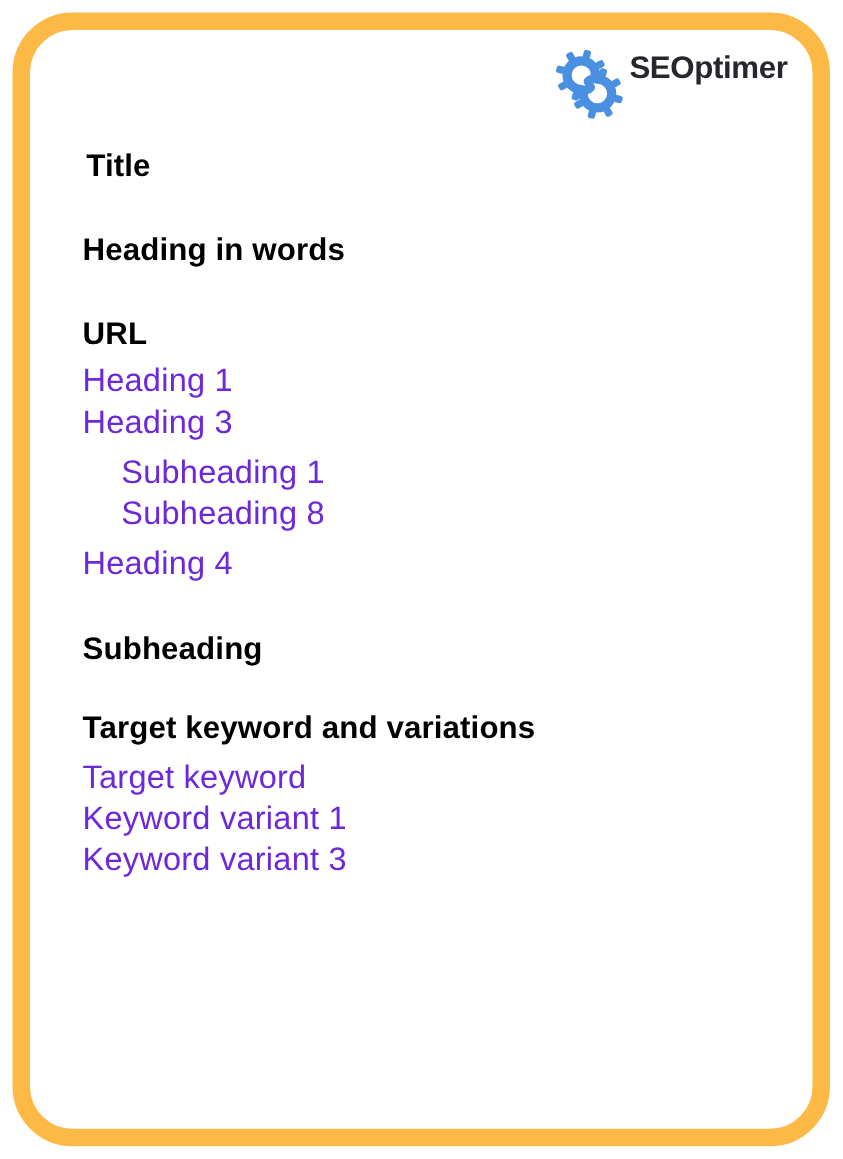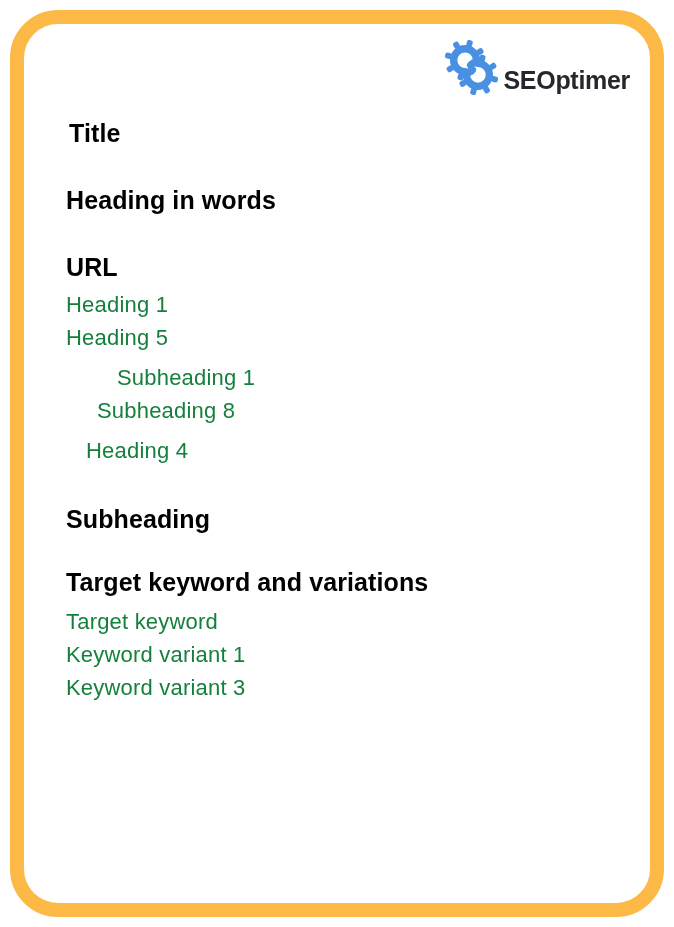--- a/index.html
+++ b/index.html
@@ -16,56 +16,56 @@
     left: 10px; top: 10px; right: 10px; bottom: 10px;
     border: 14px solid #FDB945;
     border-radius: 48px;
     background: #ffffff;
   }
   .logo {
     position: absolute;
     top: 40px;
     right: 44px;
     display: flex;
-    align-items: flex-end;
+    align-items: flex-start;
     gap: 5px;
   }
   .logo-icon { width: 55px; height: 55px; display: block; }
   .logo-text {
     font-size: 25px;
     font-weight: 700;
     color: #26262C;
     letter-spacing: -0.3px;
   }
   .content {
     position: absolute;
     left: 66px;
     top: 117px;
     width: 560px;
   }
   .line {
-    font-size: 22px;
+    font-size: 26px;
     line-height: 33px;
     font-weight: 400;
-    color: #15803d;
+    color: #6d28d9;
     letter-spacing: 0.2px;
     white-space: nowrap;
   }
   .line.bold {
     font-size: 25px;
     font-weight: 700;
     color: #000000;
     letter-spacing: 0.1px;
   }
   .title-indent { padding-left: 3px; }
   .indent { padding-left: 31px; }
   .mt34 { margin-top: 34px; }
   .mt36 { margin-top: 36px; }
   .mt30 { margin-top: 30px; }
-  .mt7  { margin-top: 7px; margin-left: 20px; }
+  .mt7  { margin-top: 7px; }
   .mt6  { margin-top: 6px; }
   .mt4  { margin-top: 4px; }
 </style>
 </head>
 <body>
 
 <div class="frame"></div>
 
 <div class="logo">
   <svg class="logo-icon" viewBox="0 0 60 60" aria-hidden="true">
@@ -95,21 +95,21 @@
     <path d="M24.5 38 A12.5 12.5 0 1 0 37 25.5 A7 7 0 0 0 29 27.5" fill="none" stroke="#4A90E2" stroke-width="8" stroke-linecap="round"></path>
   </svg>
   <span class="logo-text">SEOptimer</span>
 </div>
 
 <div class="content">
   <div class="line bold title-indent">Title</div>
   <div class="line bold mt34">Heading in words</div>
   <div class="line bold mt34">URL</div>
   <div class="line mt4">Heading 1</div>
-  <div class="line">Heading 5</div>
+  <div class="line">Heading 3</div>
   <div class="line indent mt7">Subheading 1</div>
   <div class="line indent">Subheading 8</div>
   <div class="line mt7">Heading 4</div>
   <div class="line bold mt36">Subheading</div>
   <div class="line bold mt30">Target keyword and variations</div>
   <div class="line mt6">Target keyword</div>
   <div class="line">Keyword variant 1</div>
   <div class="line">Keyword variant 3</div>
 </div>
 

